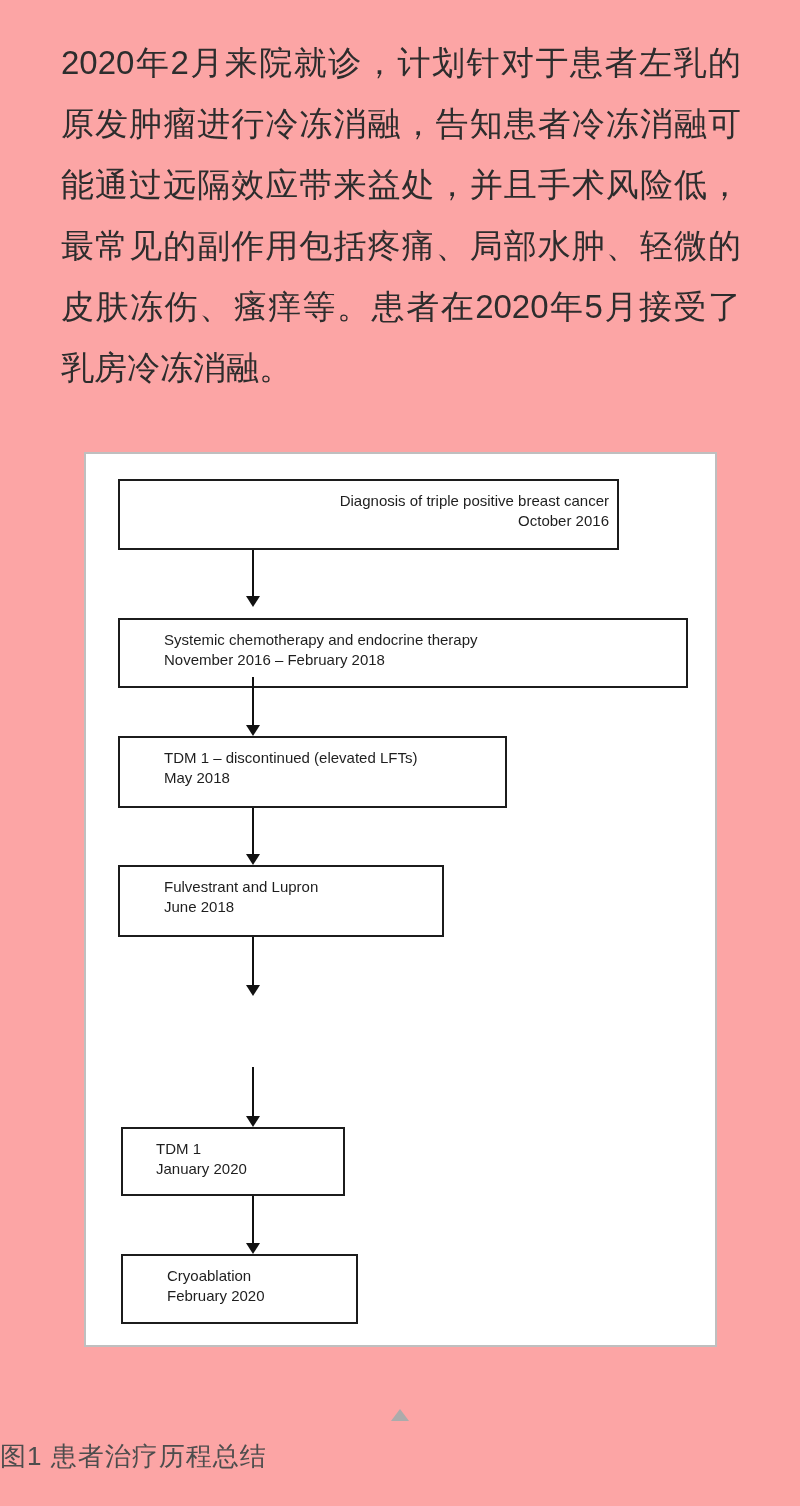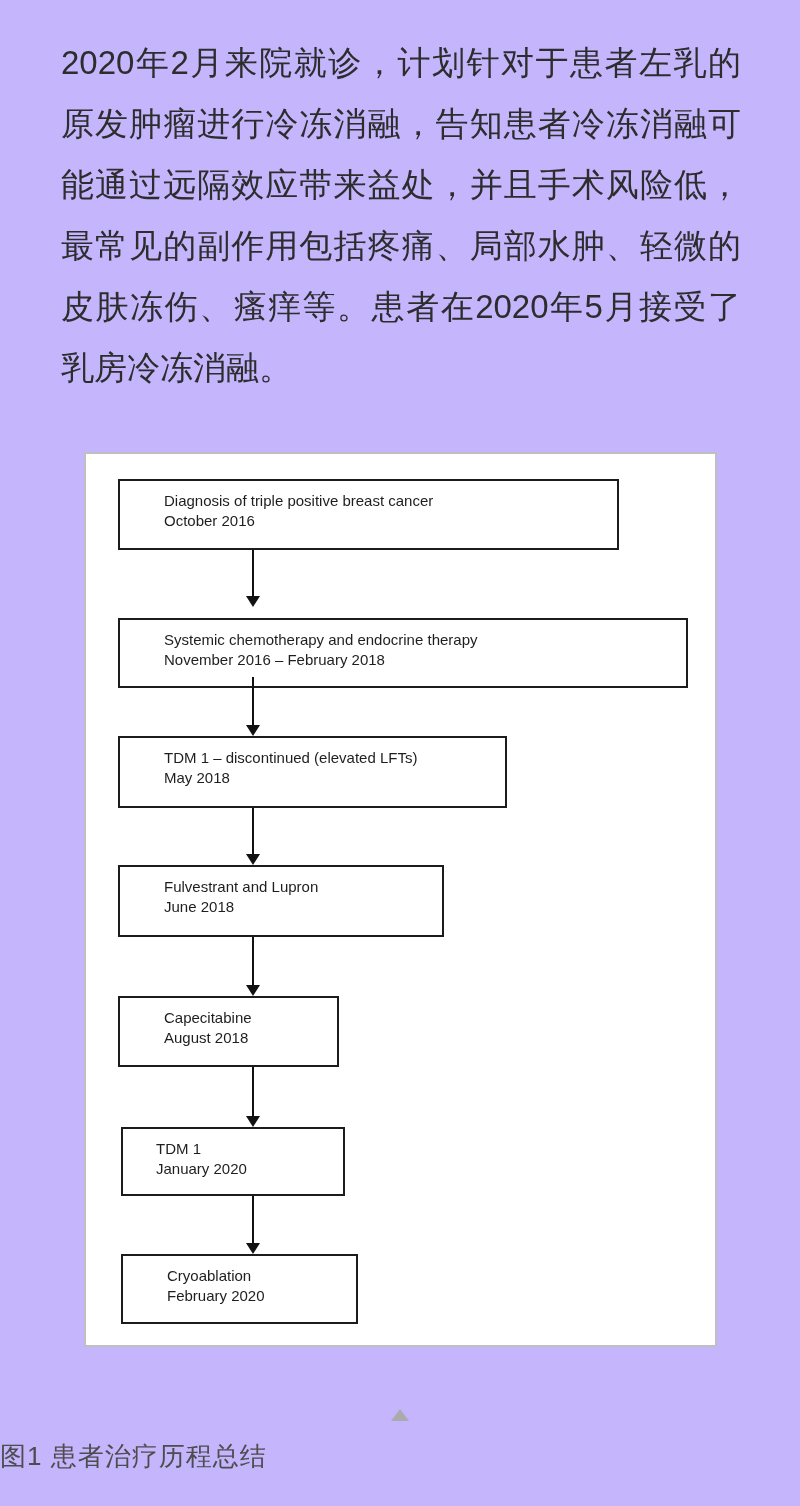--- a/index.html
+++ b/index.html
@@ -4,21 +4,21 @@
 <style>
   html, body {
     margin: 0; padding: 0;
     background: #ffffff;
     font-family: "Liberation Sans", sans-serif;
   }
   #page {
     position: relative;
     width: 800px;
     height: 1506px;
-    background: #c4b5fd;
+    background: #fca5a5;
     overflow: hidden;
     text-decoration: underline;
   }
 
   
   .para {
     position: absolute;
     left: 61px; top: 32px;
     width: 680px;
     color: #2d2d2d;
@@ -48,21 +48,21 @@
   .flow-box {
     position: absolute;
     border: 2px solid #1c1c1c;
     box-sizing: border-box;
     background: #ffffff;
     padding: 10px 8px 0 44px;
     color: #1e1e1e;
     font-size: 15px;
     line-height: 20px;
   }
-  .b1 { left: 32px; top: 25px;  width: 501px; height: 71px; }
+  .b1 { left: 32px; top: 25px;  width: 501px; height: 71px; text-align: right; }
   .b2 { left: 32px; top: 153px; width: 570px; height: 70px; margin-top: 11px; }
   .b3 { left: 32px; top: 282px; width: 389px; height: 72px; }
   .b4 { left: 32px; top: 411px; width: 326px; height: 72px; }
   .b5 { left: 32px; top: 542px; width: 221px; height: 71px; }
   .b6 { left: 35px; top: 673px; width: 224px; height: 69px; padding-left: 33px; }
   .b7 { left: 35px; top: 800px; width: 237px; height: 70px; }
 
   .flow-arrow {
     position: absolute;
     left: 160px;
@@ -157,24 +157,20 @@
     <div class="flow-box b4">
       <div>Fulvestrant and Lupron</div>
       <div>June 2018</div>
     </div>
 
     <div class="flow-arrow a4">
       <div class="shaft"></div>
         <div class="head"></div>
     </div>
 
-    <div class="flow-box b5">
-      <div>Capecitabine</div>
-      <div>August 2018</div>
-    </div>
 
     <div class="flow-arrow a5">
       <div class="shaft"></div>
         <div class="head"></div>
     </div>
 
     <div class="flow-box b6">
       <div>TDM 1</div>
       <div>January 2020</div>
     </div>

